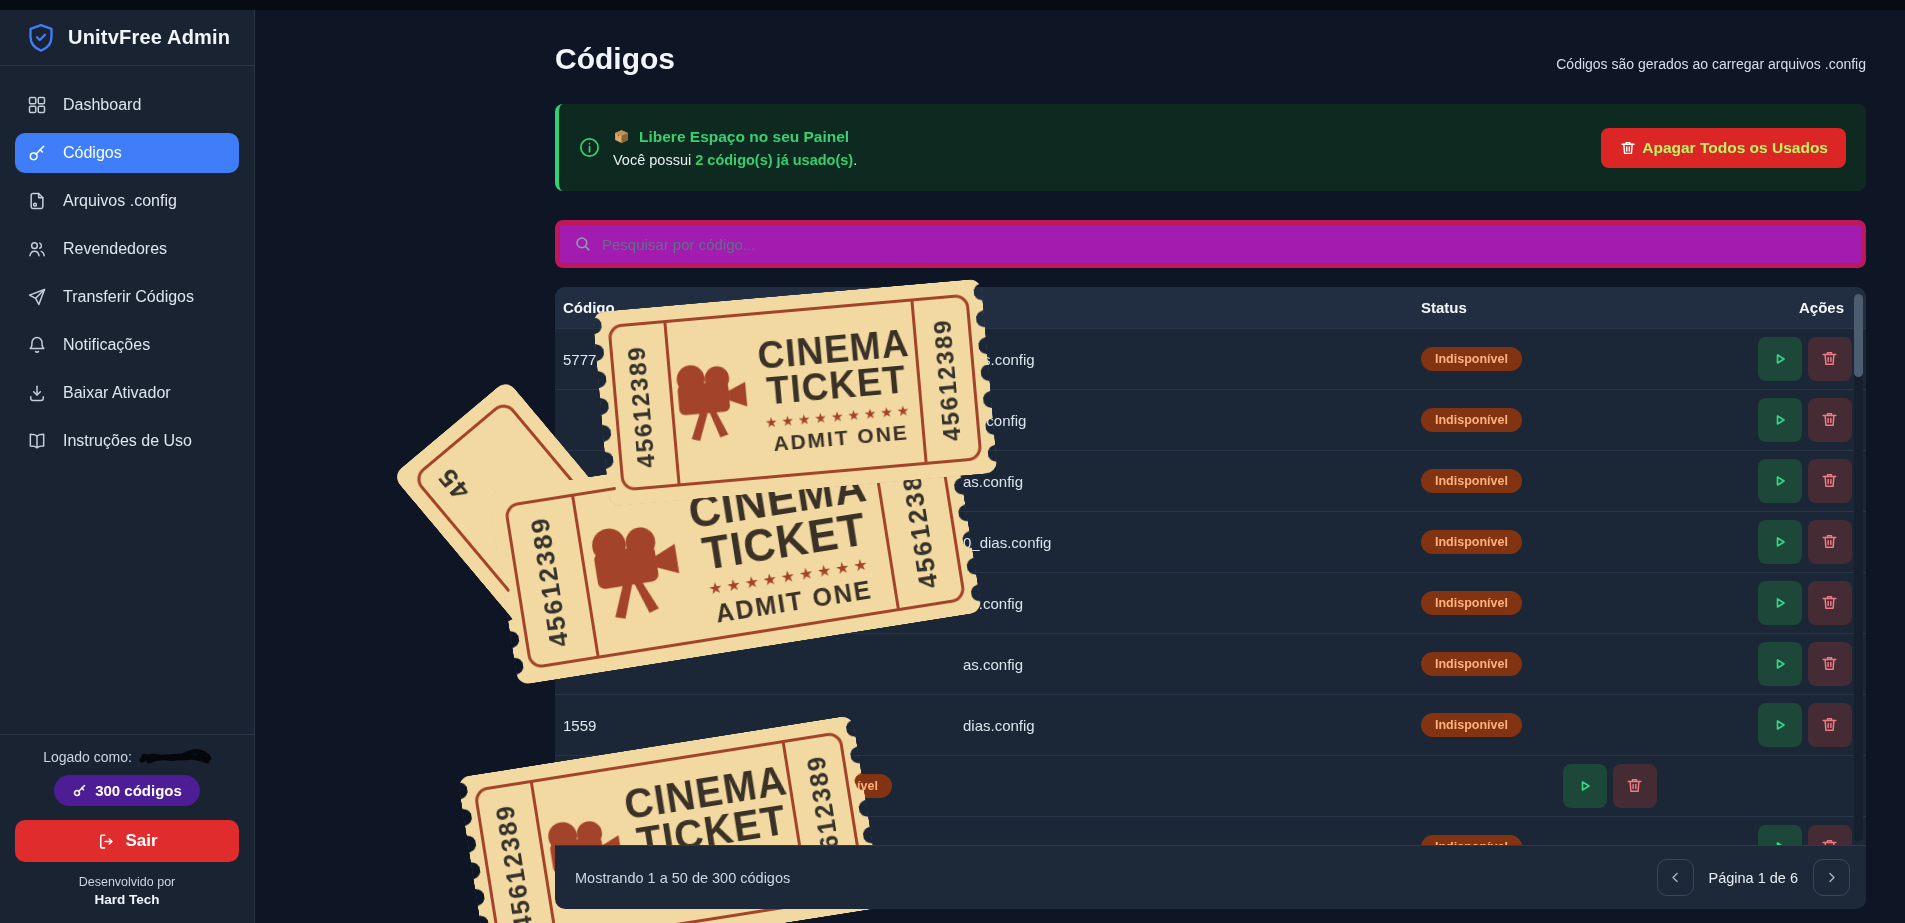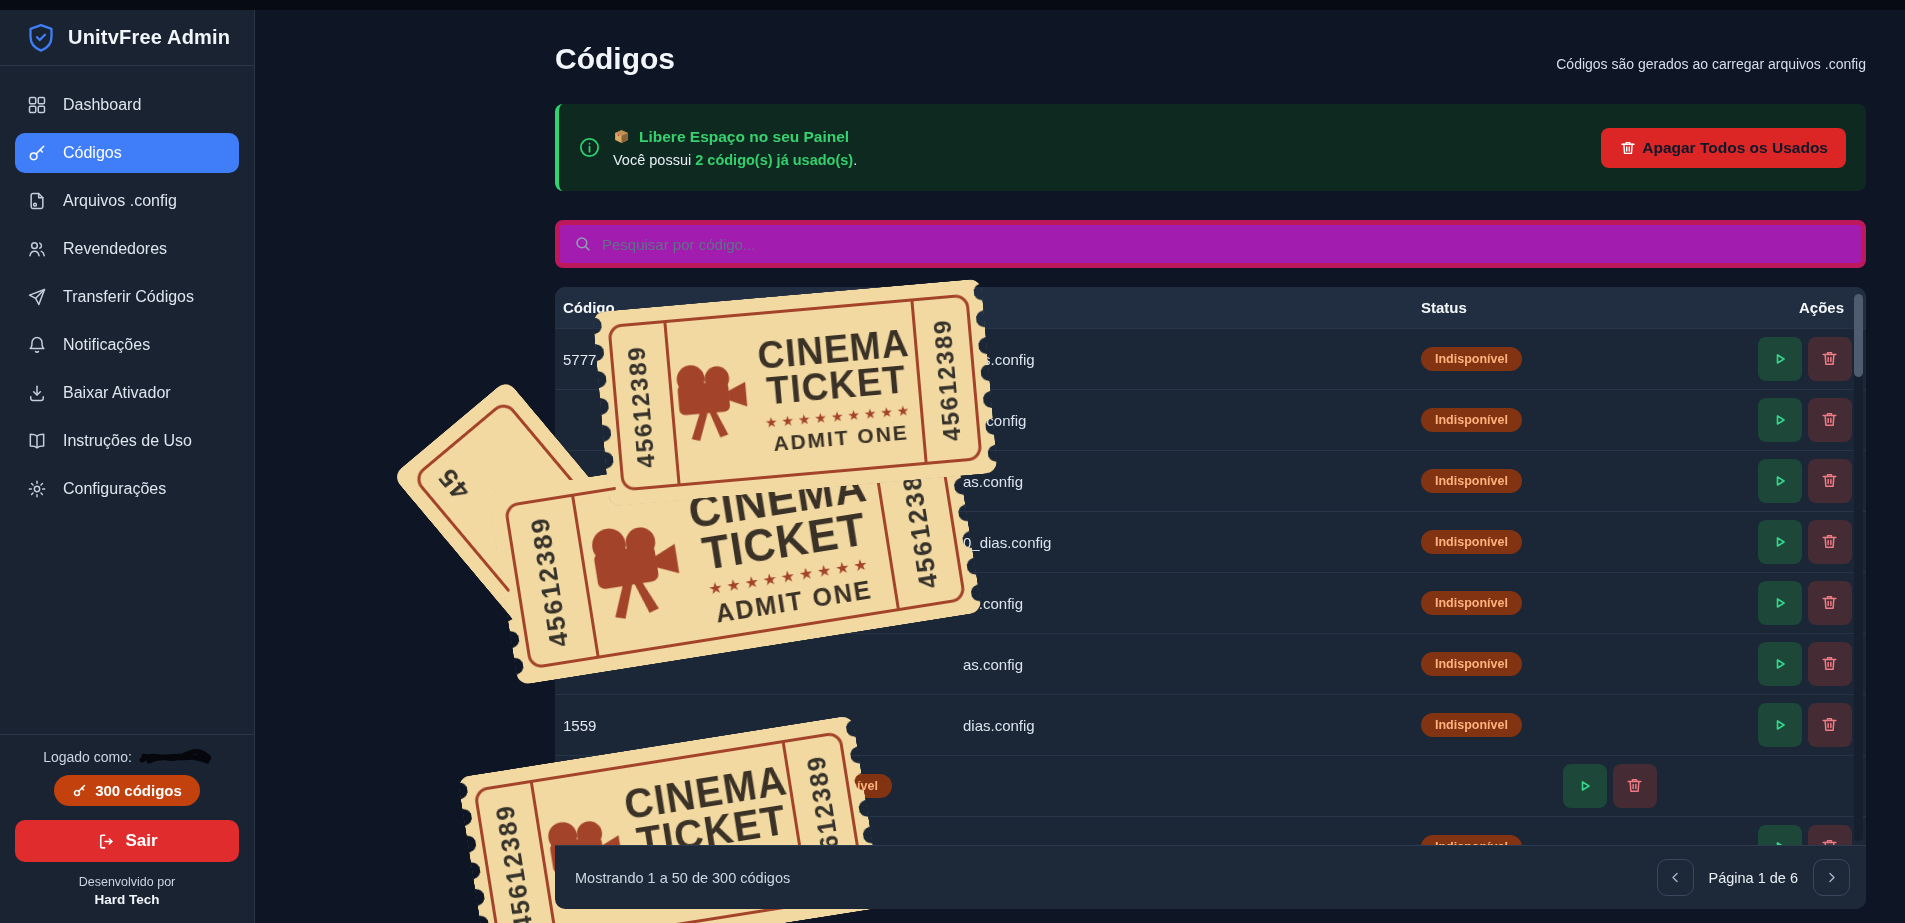--- a/index.html
+++ b/index.html
@@ -14,21 +14,21 @@
   .side-header .brand { font-size:20px; font-weight:bold; color:#f2f6fb; letter-spacing:.2px; }
   .nav { margin-top:19px; }
   .nav-item { display:flex; align-items:center; gap:16px; height:40px; margin:0 15px 8px 15px; padding-left:12px;
     border-radius:10px; color:#dde5ee; font-size:16px; cursor:pointer; }
   .nav-item .ic { width:20px; height:20px; color:#c3cedb; flex:none; display:flex; }
   .nav-item.active { background:#3f7ef8; color:#ffffff; }
   .nav-item.active .ic { color:#ffffff; }
 
   .side-footer { position:absolute; left:0; right:0; bottom:0; border-top:1px solid #2a3547; padding:13px 15px 16px; text-align:center; }
   .logged-row { display:flex; align-items:center; justify-content:center; gap:7px; font-size:14px; color:#cbd5e1; }
-  .codes-badge { display:inline-flex; align-items:center; gap:8px; margin-top:9px; background:#c2410c; color:#fff;
+  .codes-badge { display:inline-flex; align-items:center; gap:8px; margin-top:9px; background:#4c1d95; color:#fff;
     font-size:15px; font-weight:bold; padding:7px 18px; border-radius:18px; }
   .logout-btn { display:flex; align-items:center; justify-content:center; gap:10px; margin-top:14px; width:100%;
     height:42px; background:#e02c2c; border:none; border-radius:10px; color:#fff; font-size:17px; font-weight:bold;
     font-family:inherit; cursor:pointer; }
   .dev-line1 { margin-top:13px; font-size:12.5px; color:#cbd5e1; }
   .dev-line2 { margin-top:3px; font-size:13.5px; font-weight:bold; color:#f2f6fb; }
 
   
   .main { position:relative; flex:1; height:100%; }
   .content { width:1311px; margin-left:300px; padding-top:30px; }
@@ -39,21 +39,21 @@
   
   .alert { position:relative; margin-top:28px; height:87px; background:#0e2a20; border-left:4px solid #2fd36f;
     border-radius:8px; display:flex; align-items:center; padding:0 20px 0 19px; }
   .alert-info-ic { width:23px; height:23px; color:#2fd36f; flex:none; margin-right:12px; display:flex; }
   .alert-text { display:flex; flex-direction:column; gap:6px; }
   .alert-title-row { display:flex; align-items:center; gap:9px; }
   .alert-title { font-size:15.5px; font-weight:bold; color:#37d26f; }
   .alert-body { font-size:14.5px; color:#e8eef5; }
   .alert-body b { color:#35cf6d; }
   .alert-action { margin-left:auto; display:flex; align-items:center; gap:5px; height:40px; padding:0 18px;
-    background:#dc2626; border:none; border-radius:8px; color:#0f172a; font-size:15.5px; font-weight:bold;
+    background:#dc2626; border:none; border-radius:8px; color:#bef264; font-size:15.5px; font-weight:bold;
     font-family:inherit; cursor:pointer; }
 
   
   .search-box { margin-top:29px; height:48px; background:#a21caf; border:5px solid #be185d; border-radius:8px;
     display:flex; align-items:center; padding:0 14px; gap:10px; }
   .search-box .ic { width:18px; height:18px; color:#8fa0b5; flex:none; display:flex; }
   .search-box input { flex:1; background:transparent; border:none; outline:none; color:#dfe6ee; font-size:15px; font-family:inherit; }
   .search-box input::placeholder { color:#5f7089; }
 
   
@@ -208,29 +208,20 @@
       </div>
       <div class="nav-item">
         <span class="ic">
           <svg viewBox="0 0 24 24" width="20" height="20" fill="none" stroke="currentColor" stroke-width="1.8" stroke-linecap="round" stroke-linejoin="round">
             <path d="M12 6C10 4.3 7.6 4 4 4v14c3.6 0 6 .3 8 2 2-1.7 4.4-2 8-2V4c-3.6 0-6 .3-8 2z"></path>
               <path d="M12 6v14"></path>
           </svg>
         </span>
         <span>Instruções de Uso</span>
       </div>
-      <div class="nav-item">
-        <span class="ic">
-          <svg viewBox="0 0 24 24" width="20" height="20" fill="none" stroke="currentColor" stroke-width="1.8" stroke-linecap="round" stroke-linejoin="round">
-            <circle cx="12" cy="12" r="3.2"></circle>
-            <path d="M12 2.8v2.4M12 18.8v2.4M2.8 12h2.4M18.8 12h2.4M5.5 5.5l1.7 1.7M16.8 16.8l1.7 1.7M5.5 18.5l1.7-1.7M16.8 7.2l1.7-1.7"></path>
-          </svg>
-        </span>
-        <span>Configurações</span>
-      </div>
     </nav>
 
     <div class="side-footer">
       <div class="logged-row">
         <span>Logado como:</span>
         <span>
           <svg width="72" height="18" viewBox="0 0 72 18">
             <path d="M3 12 C 15 2, 30 16, 44 8 S 64 4, 70 10 M5 8 C 20 14, 40 2, 68 13 M10 13 C 25 5, 45 14, 66 7" stroke="#05070c" stroke-width="5" fill="none" stroke-linecap="round"></path>
           </svg>
         </span>

